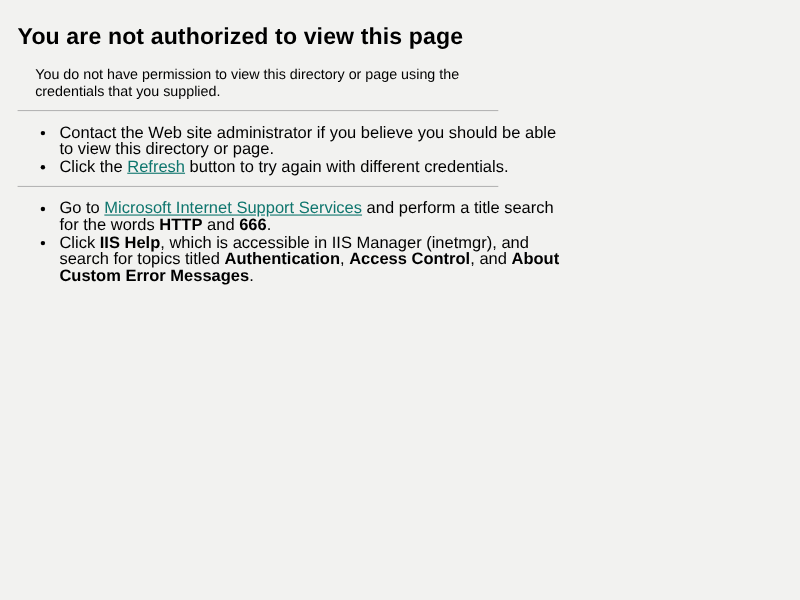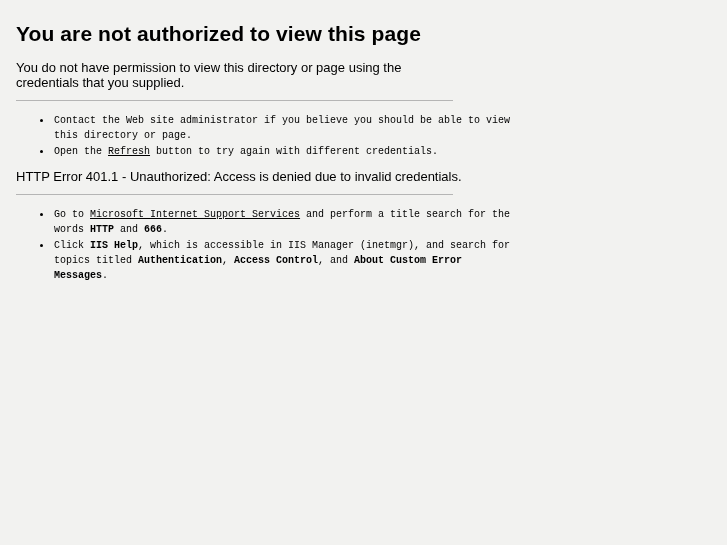--- a/index.html
+++ b/index.html
@@ -23,51 +23,51 @@
     font-family: "Liberation Sans", sans-serif;
     font-size: 21px;
     font-weight: bold;
     margin: 6px 0 14px 0;
     letter-spacing: 0.1px;
   }
   .para {
     font-family: "Liberation Sans", sans-serif;
     font-size: 13px;
     line-height: 15px;
-    margin: 0 0 10px 0;
+    margin: 0 0 10px 16px;
     max-width: 430px;
   }
   hr.rule {
     border: none;
     border-top: 1px solid #b5b5b5;
     margin: 10px 0 12px 0;
     width: 437px;
     margin-left: 0;
   }
   ul.bullets {
-    font-family: Liberation Mono, monospace;
-    font-size: 10px;
+    font-family: Liberation Sans, sans-serif;
+    font-size: 15px;
     line-height: 15px;
     margin: 0 0 10px 0;
     padding-left: 36px;
     max-width: 470px;
     list-style: disc;
   }
   ul.bullets li {
     margin-bottom: 1px;
     padding-left: 2px;
   }
   .lines {
     font-family: "Liberation Sans", sans-serif;
     font-size: 13px;
     line-height: 15px;
     margin: 0;
   }
   a.link {
-    color: #000000;
+    color: #0f766e;
     text-decoration: underline;
     cursor: pointer;
   }
   b, .bold { font-weight: bold; }
   .tech {
     font-family: "Liberation Sans", sans-serif;
     font-size: 13px;
     margin: 0 0 12px 0;
   }
 </style>
@@ -81,26 +81,25 @@
   <p class="para">You do not have permission to view this directory or page using the credentials that you supplied.</p>
 
   <hr class="rule">
 
 
   <ul class="bullets">
     <li>
       <span>Contact the Web site administrator if you believe you should be able to view this directory or page.</span>
     </li>
     <li>
-      <span>Open the </span><a class="link">Refresh</a><span> button to try again with different credentials.</span>
+      <span>Click the </span><a class="link">Refresh</a><span> button to try again with different credentials.</span>
     </li>
   </ul>
 
   <div class="lines">
-    <div>HTTP Error 401.1 - Unauthorized: Access is denied due to invalid credentials.</div>
   </div>
 
   <hr class="rule">
 
 
   <ul class="bullets">
     <li>
       <span>Go to </span><a class="link">Microsoft Internet Support Services</a><span> and perform a title search for the words </span><b>HTTP</b><span> and </span><b>666</b><span>.</span>
     </li>
     <li>

